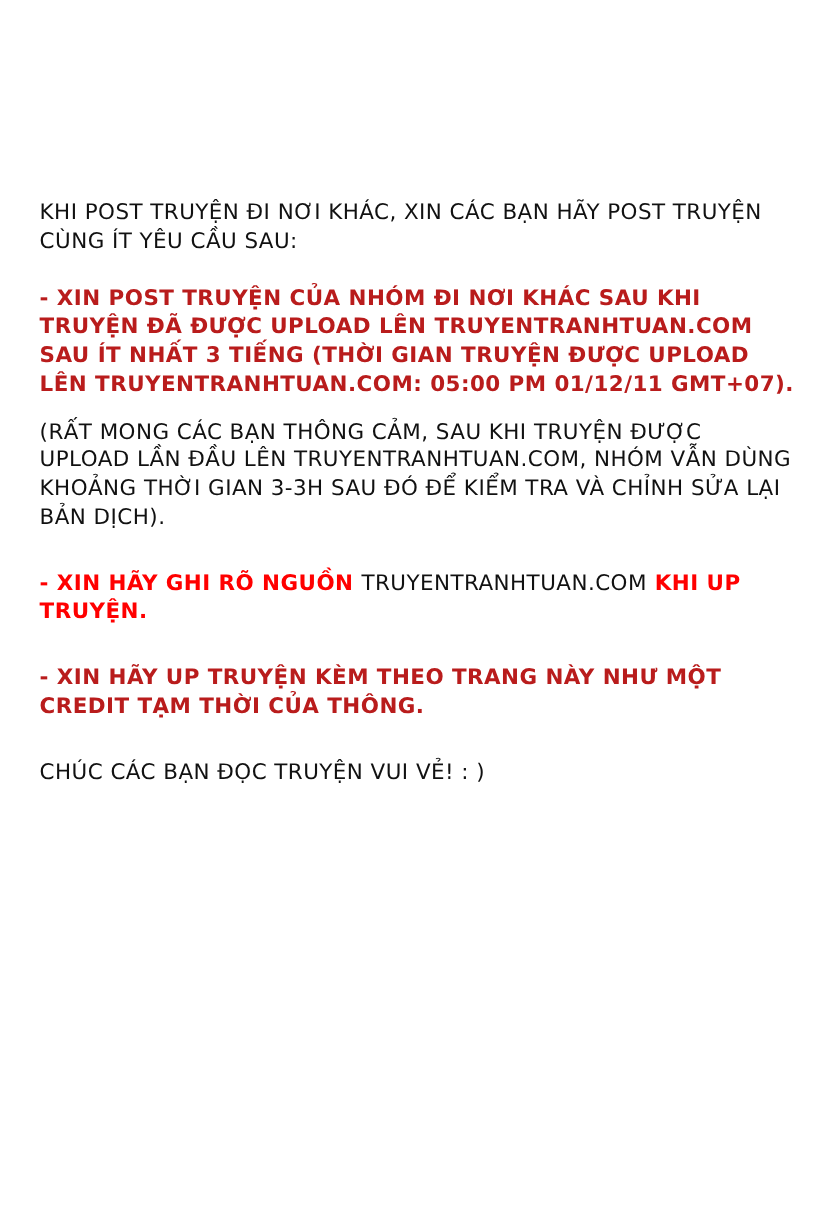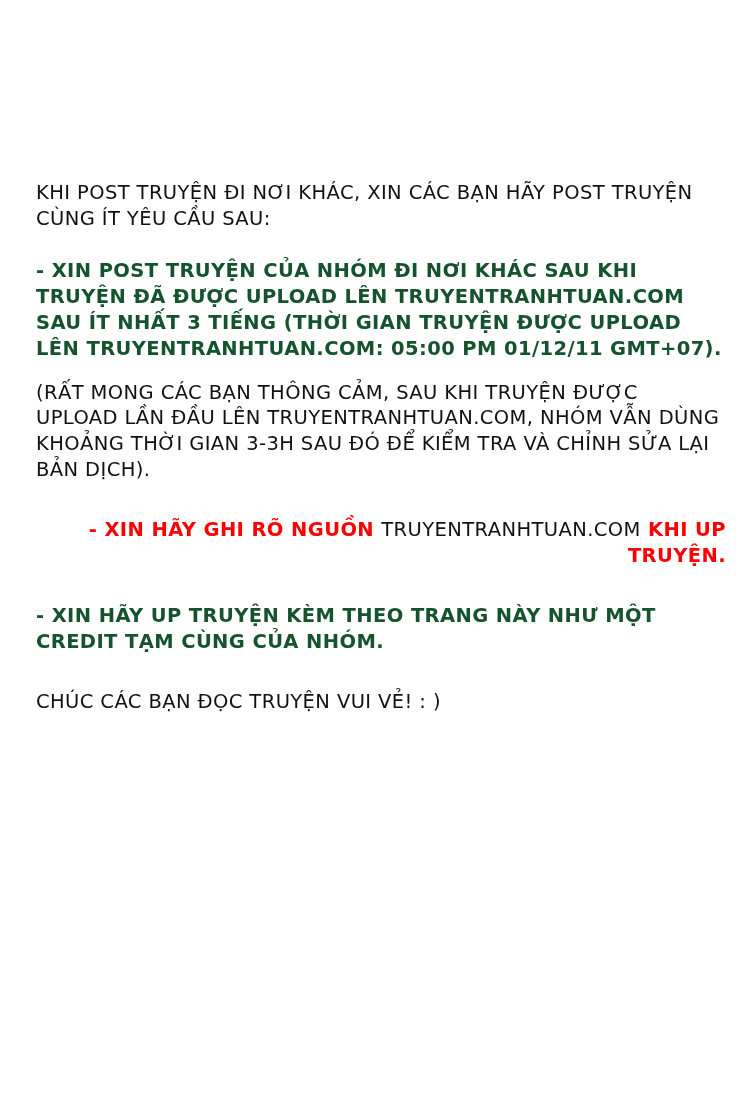--- a/index.html
+++ b/index.html
@@ -35,27 +35,26 @@
     letter-spacing: 0.4px;
     font-weight: 600;
     color: #000000;
     white-space: pre-wrap;
   }
   .para.black {
     color: #111111;
     font-weight: 500;
   }
   .para.red {
-    color: #14532d;
+    color: #b91c1c;
     font-weight: 700;
   }
   .para.mixed {
     color: #ff0000;
     font-weight: 700;
-    text-align: right;
   }
   .para.mixed .blk {
     color: #111111;
     font-weight: 500;
   }
   .gap-sm { margin-bottom: 18px; }
   .gap-md { margin-bottom: 26px; }
   .gap-lg { margin-bottom: 34px; }
   .nowrapline { display: inline; }
 </style>
@@ -66,18 +65,18 @@
   <div class="content">
 
     <p class="para black gap-md">KHI POST TRUYỆN ĐI NƠI KHÁC, XIN CÁC BẠN HÃY POST TRUYỆN CÙNG ÍT YÊU CẦU SAU:</p>
 
     <p class="para red gap-sm">- XIN POST TRUYỆN CỦA NHÓM ĐI NƠI KHÁC SAU KHI TRUYỆN ĐÃ ĐƯỢC UPLOAD LÊN TRUYENTRANHTUAN.COM SAU ÍT NHẤT 3 TIẾNG (THỜI GIAN TRUYỆN ĐƯỢC UPLOAD LÊN TRUYENTRANHTUAN.COM: 05:00 PM 01/12/11 GMT+07).</p>
 
     <p class="para black gap-lg">(RẤT MONG CÁC BẠN THÔNG CẢM, SAU KHI TRUYỆN ĐƯỢC UPLOAD LẦN ĐẦU LÊN TRUYENTRANHTUAN.COM, NHÓM VẪN DÙNG KHOẢNG THỜI GIAN 3-3H SAU ĐÓ ĐỂ KIỂM TRA VÀ CHỈNH SỬA LẠI BẢN DỊCH).</p>
 
     <p class="para mixed gap-lg"><span class="nowrapline">- XIN HÃY GHI RÕ NGUỒN </span><span class="blk nowrapline">TRUYENTRANHTUAN.COM</span><span class="nowrapline"> KHI UP TRUYỆN.</span></p>
 
-    <p class="para red gap-lg">- XIN HÃY UP TRUYỆN KÈM THEO TRANG NÀY NHƯ MỘT CREDIT TẠM CÙNG CỦA NHÓM.</p>
+    <p class="para red gap-lg">- XIN HÃY UP TRUYỆN KÈM THEO TRANG NÀY NHƯ MỘT CREDIT TẠM THỜI CỦA THÔNG.</p>
 
     <p class="para black" style="margin-top: 34px;">CHÚC CÁC BẠN ĐỌC TRUYỆN VUI VẺ! : )</p>
 
   </div>
 </div>
 
 </body></html>

